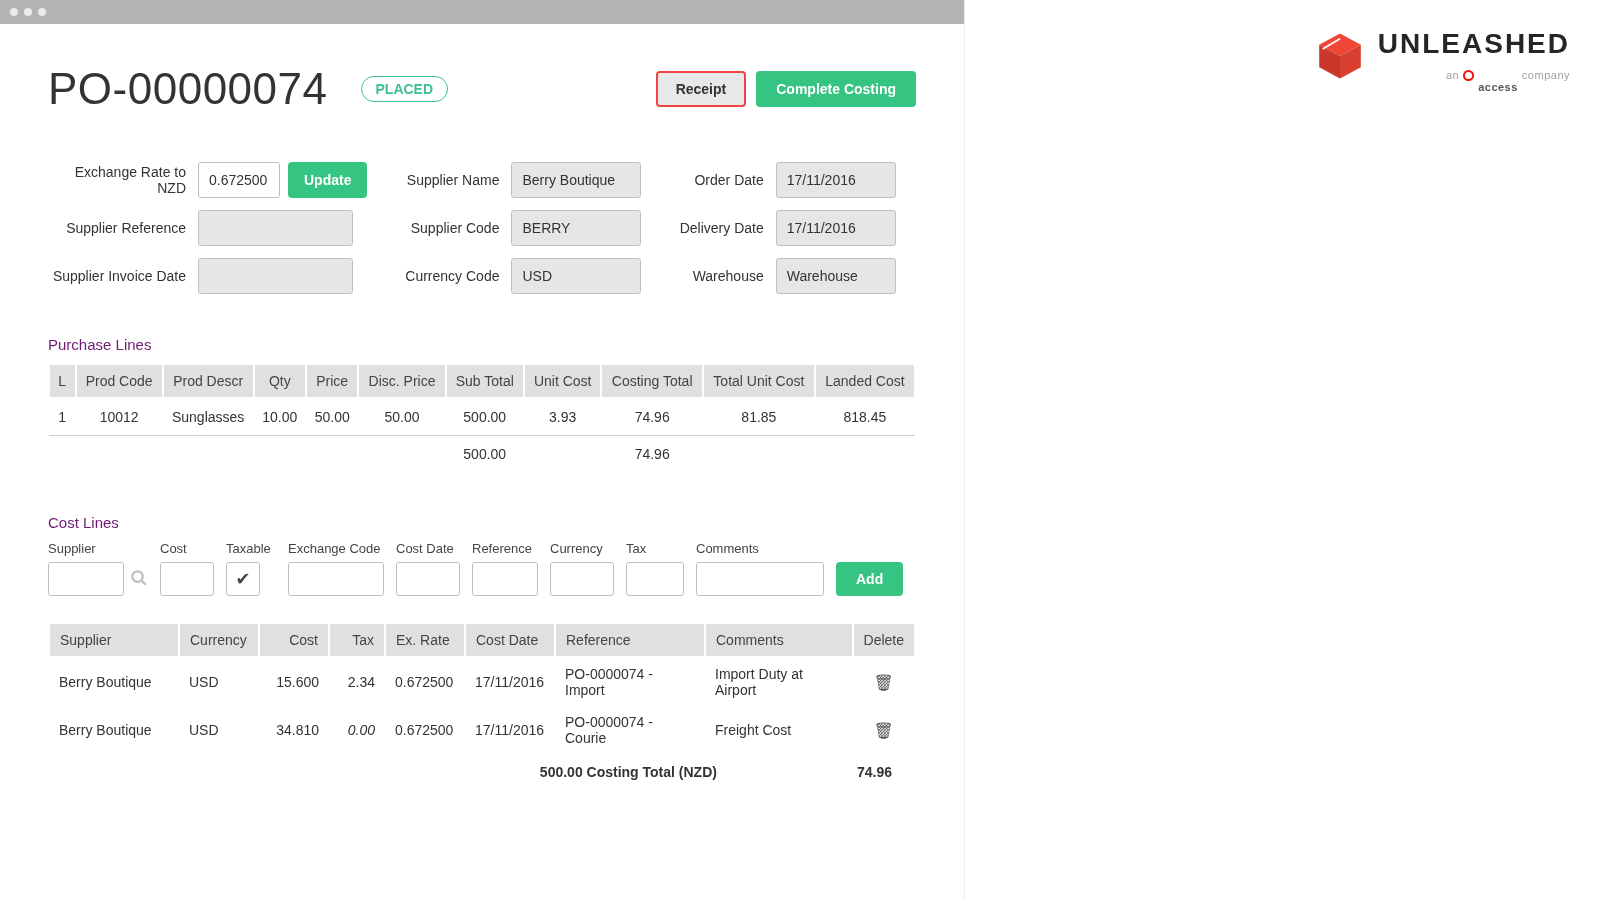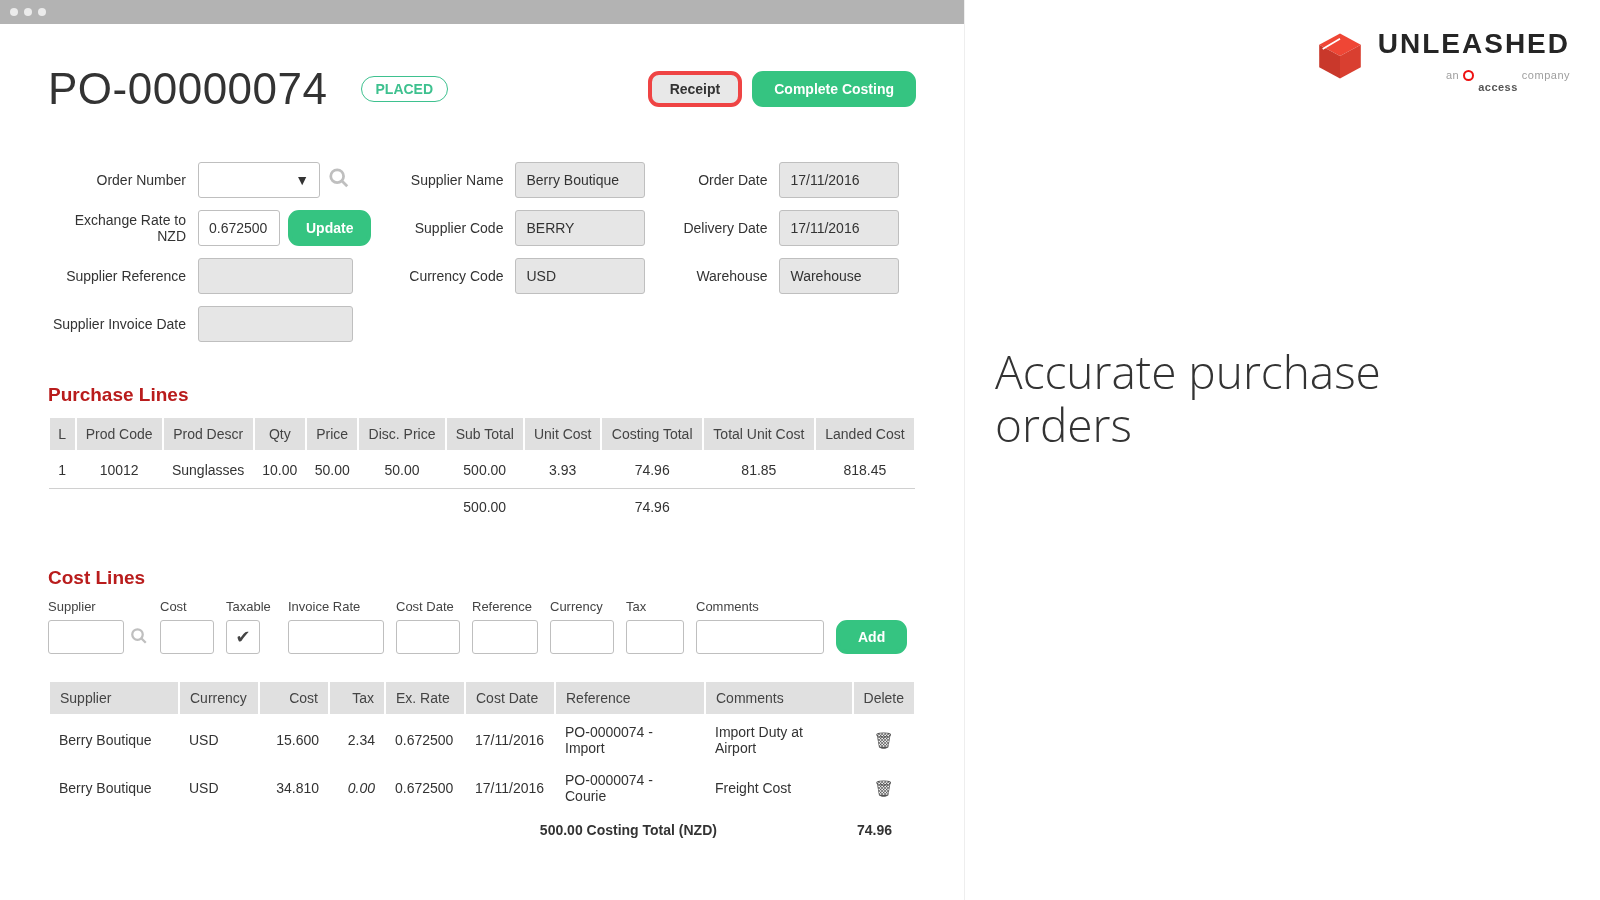--- a/index.html
+++ b/index.html
@@ -34,22 +34,22 @@
   .title-row { display: flex; align-items: center; gap: 33px; }
   h1.po-title {
     font-weight: 300; font-size: 44px; letter-spacing: 0.5px; color: #333;
   }
   .status-pill {
     border: 1.5px solid #3ec18f; color: #3ec18f;
     padding: 4px 14px; border-radius: 16px; font-size: 14px; font-weight: 600;
   }
   .top-buttons { margin-left: auto; display: flex; gap: 10px; }
   .btn {
-    height: 36px; border-radius: 11px; font-size: 14px; font-weight: 600;
-    padding: 0 18px; border: 4px solid #ef4444; background: #e8e8e8; color: #333;
+    height: 36px; border-radius: 4px; font-size: 14px; font-weight: 600;
+    padding: 0 18px; border: 2px solid #ef4444; background: #e8e8e8; color: #333;
     cursor: pointer;
   }
   .btn.primary { background: #35c481; color: #fff; border-color: #35c481; }
   .fields-grid {
     margin-top: 48px;
     display: grid;
     grid-template-columns: 1fr 1fr 1fr;
     column-gap: 34px;
   }
   .field-row { display: flex; align-items: center; margin-bottom: 12px; }
@@ -58,21 +58,21 @@
   .input-box {
     height: 36px; border: 1px solid #bfbfbf; border-radius: 3px;
     background: #fff; padding: 0 10px; font-size: 14px; display:flex; align-items:center;
     color:#333;
   }
   .input-box.disabled { background: #e6e6e6; }
   .select-box { position: relative; width: 122px; }
   .select-box .caret { position:absolute; right:10px; top:50%; transform:translateY(-50%); }
   .mag-icon { color:#bfbfbf; }
   .section-h {
-    margin-top: 30px; font-size: 19px; font-weight: 700; color: #b91c1c; margin-bottom: 10px;
+    margin-top: 30px; font-size: 15px; font-weight: 400; color: #701a75; margin-bottom: 10px;
   }
   table.lines { width: 100%; border-collapse: collapse; font-size: 14px; }
   table.lines th {
     background: #e0e0e0; font-weight: 500; color: #444;
     padding: 8px 8px; text-align: center; border: 2px solid #fff;
   }
   table.lines td { padding: 10px 8px; text-align: center; color: #333; }
   table.lines tr.totals td { border-top: 1px solid #d0d0d0; font-weight: 500; }
   .costlines-form {
     display: flex; gap: 12px; align-items: flex-end; margin-top: 6px; margin-bottom:26px;
@@ -125,35 +125,20 @@
       <span class="status-pill">PLACED</span>
       <div class="top-buttons">
         <button class="btn">Receipt</button>
         <button class="btn primary">Complete Costing</button>
       </div>
     </div>
 
     <div class="fields-grid">
 
       <div>
-        <div class="field-row">
-          <div class="field-label">Order Number</div>
-          <div class="field-ctrl">
-            <div class="input-box select-box" style="width:122px;">
-              <span></span>
-              <span class="caret">▼</span>
-            </div>
-            <span class="mag-icon">
-              <svg width="22" height="22" viewBox="0 0 24 24" fill="none" stroke="#bfbfbf" stroke-width="3">
-                  <circle cx="10" cy="10" r="7"></circle>
-                  <line x1="15" y1="15" x2="21" y2="21"></line>
-                </svg>
-            </span>
-          </div>
-        </div>
         <div class="field-row">
           <div class="field-label">Exchange Rate to NZD</div>
           <div class="field-ctrl">
             <div class="input-box" style="width:82px;">
                 <span>0.672500</span>
               </div>
             <button class="btn primary" style="height:36px;padding:0 14px;">Update</button>
           </div>
         </div>
         <div class="field-row">
@@ -293,21 +278,21 @@
       </div>
       <div class="cf" style="width:54px;">
         <span>Cost</span>
         <div class="input-box"></div>
       </div>
       <div class="cf" style="width:50px;">
         <span>Taxable</span>
         <div class="checkbox-box">✔</div>
       </div>
       <div class="cf" style="width:96px;">
-        <span>Invoice Rate</span>
+        <span>Exchange Code</span>
         <div class="input-box"></div>
       </div>
       <div class="cf" style="width:64px;">
         <span>Cost Date</span>
         <div class="input-box"></div>
       </div>
       <div class="cf" style="width:66px;">
         <span>Reference</span>
         <div class="input-box"></div>
       </div>
@@ -384,16 +369,13 @@
     <div class="brand-text">
       <div class="brand-main">UNLEASHED</div>
       <div class="brand-sub">
         <span>an</span>
         <span class="ring"></span>
         <span style="font-weight:700;color:#555;margin-top:24px;">access</span>
         <span>company</span>
       </div>
     </div>
   </div>
-  <div class="promo">
-    <span>Accurate purchase</span><br><span>orders</span>
-  </div>
 </div>
 
 </body></html>

